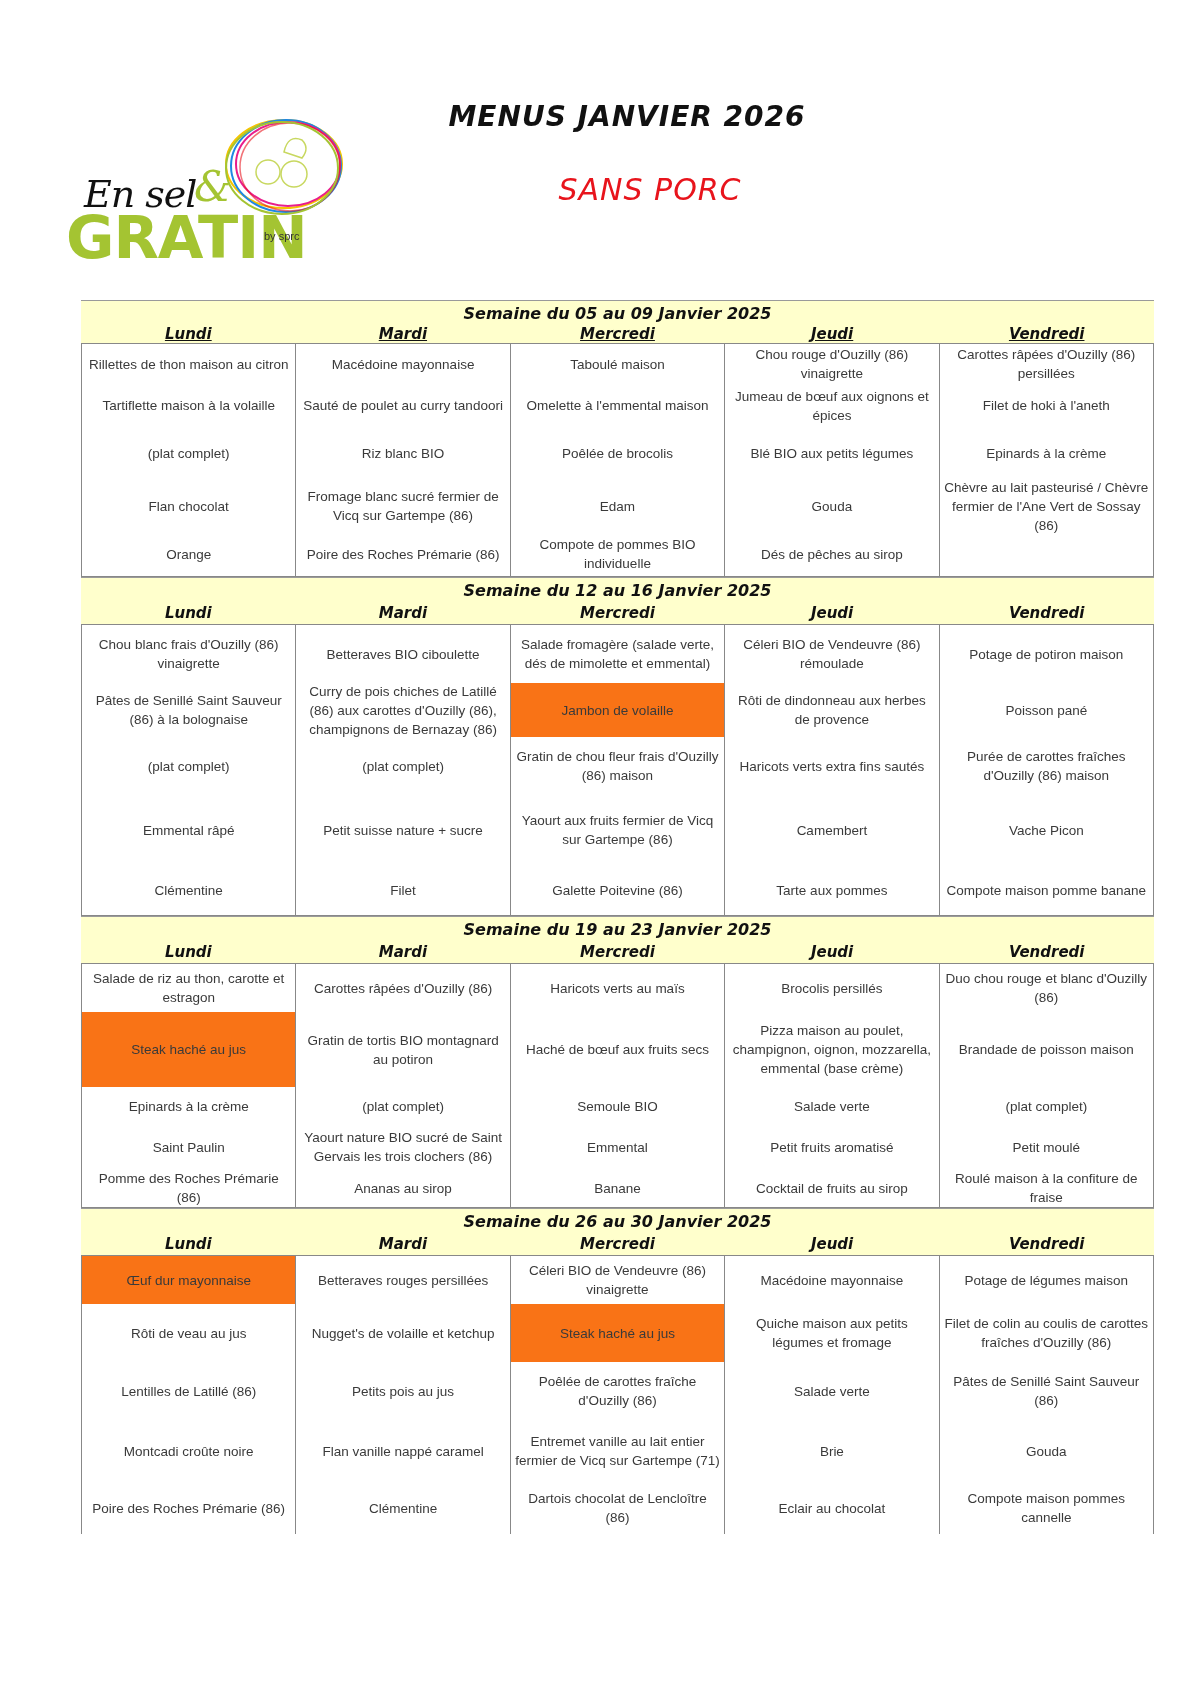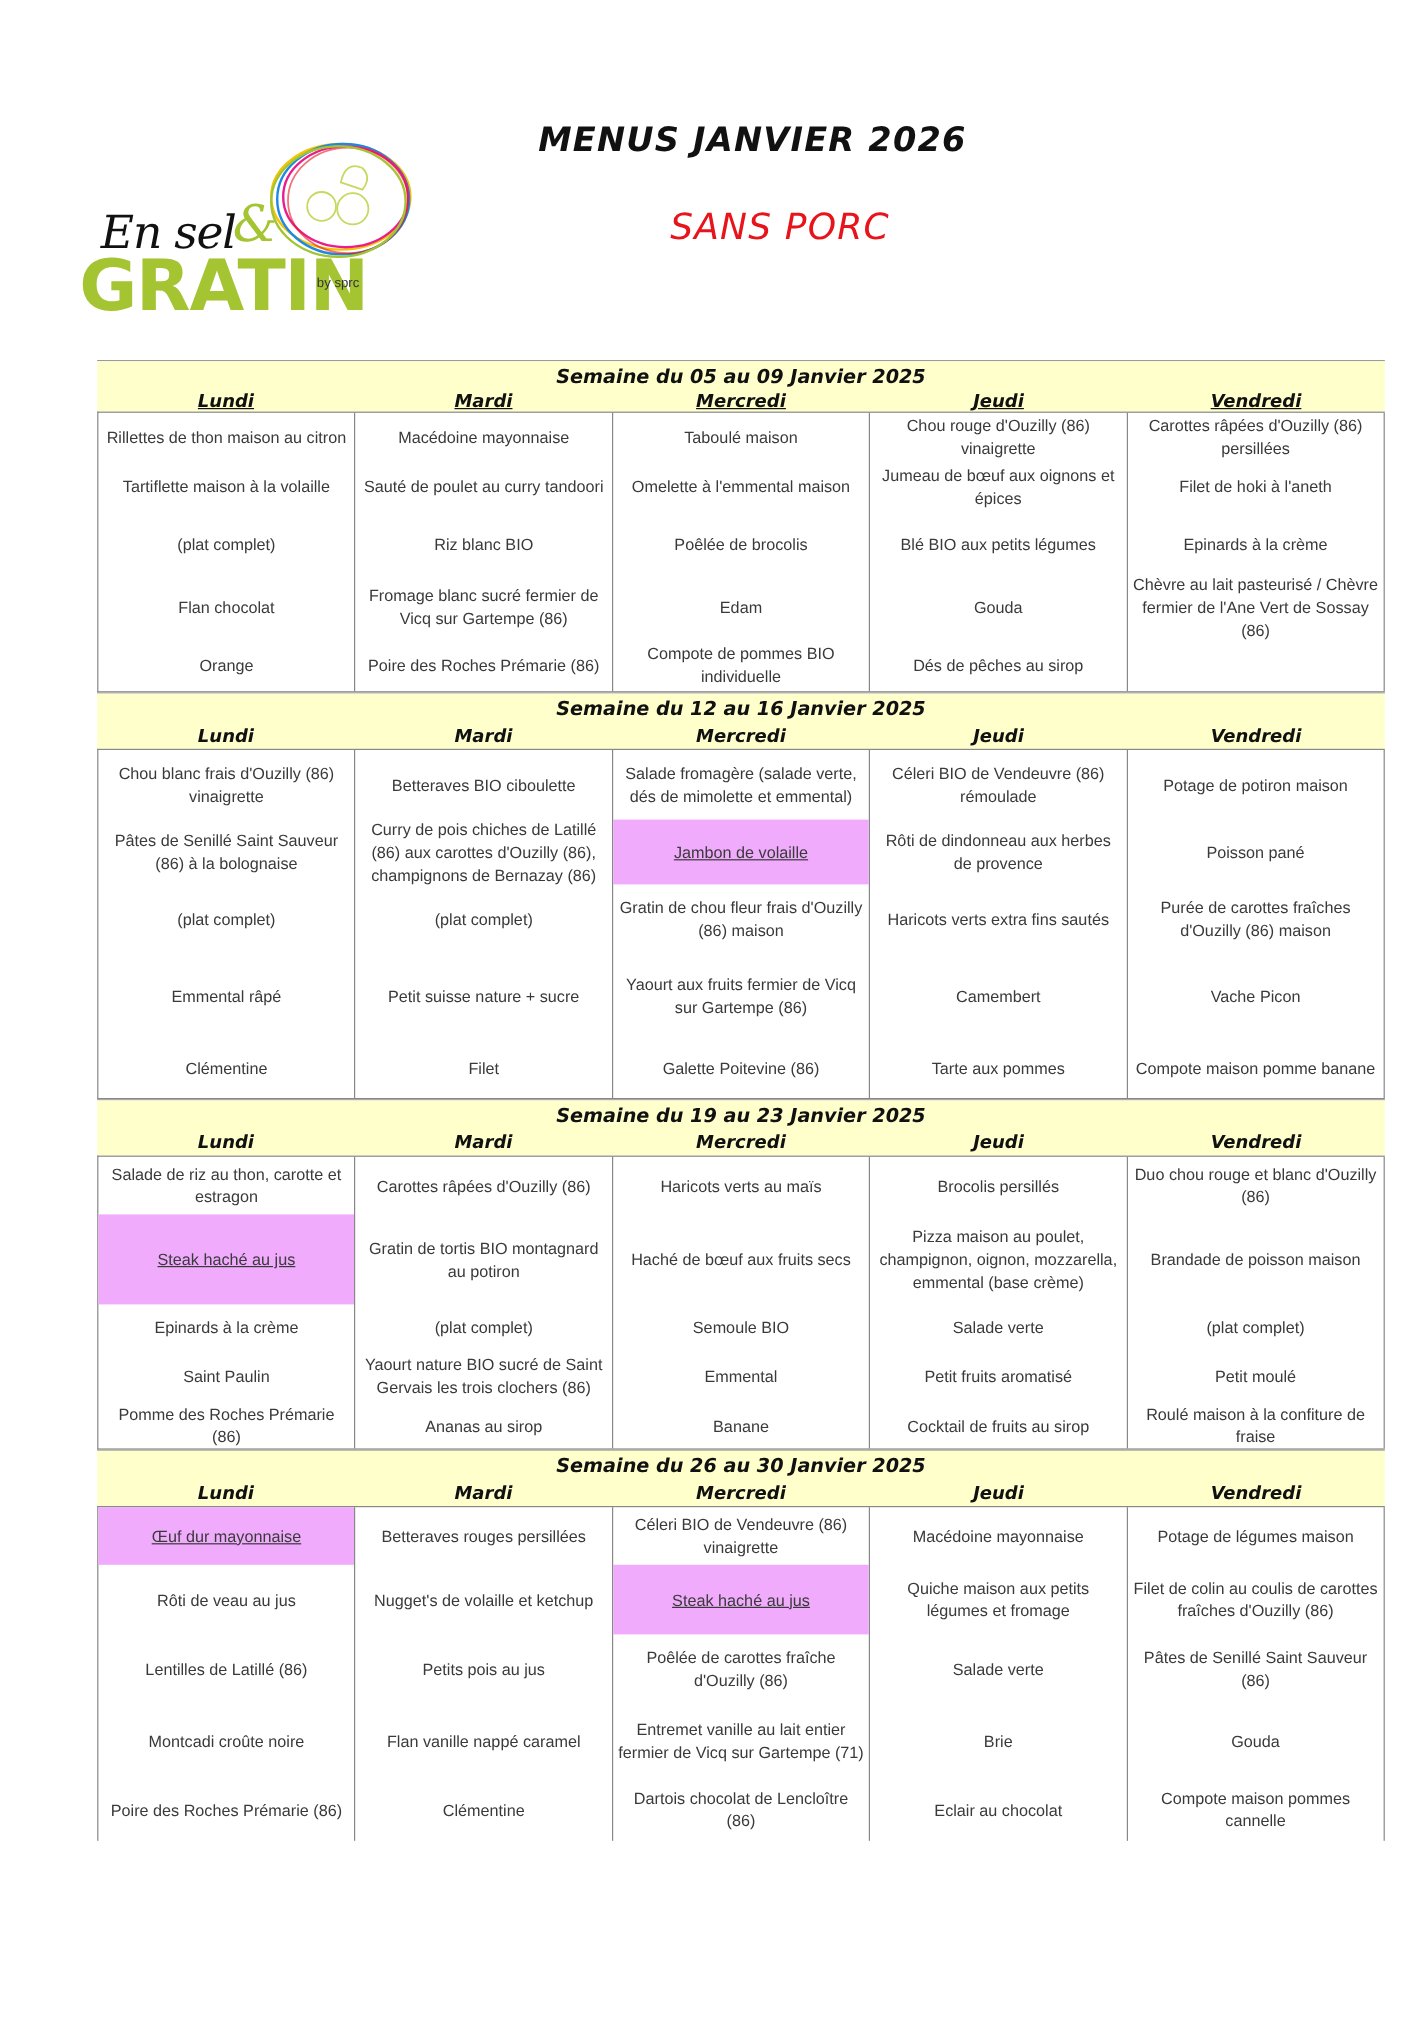--- a/index.html
+++ b/index.html
@@ -20,21 +20,21 @@
   .week { border-top: 1px solid #9a9a9a; }
   .week-head { background: #ffffcc; }
   .week-title { text-align: center; font-family: "DejaVu Sans", sans-serif; font-style: italic; font-weight: bold; font-size: 16px; color: #111; height: 24px; line-height: 26px; }
   .days { display: grid; grid-template-columns: repeat(5, 1fr); }
   .day { text-align: center; font-family: "DejaVu Sans", sans-serif; font-style: italic; font-weight: bold; font-size: 15px; color: #111; height: 22px; line-height: 22px; }
   .week.u .day { text-decoration: underline; height: 18px; line-height: 18px; }
 
   .grid { display: grid; grid-template-columns: repeat(5, 1fr); border-top: 1px solid #888; border-left: 1px solid #888; }
   .col { border-right: 1px solid #888; display: flex; flex-direction: column; }
   .cell { display: flex; align-items: center; justify-content: center; text-align: center; font-size: 13.5px; line-height: 19px; color: #3a3a3a; padding: 0 4px; }
-  .cell.hl { background: #f0abfc; text-decoration: underline; }
+  .cell.hl { background: #f97316; }
   .week:last-child .grid { border-bottom: none; }
   .grid.bb { border-bottom: 1px solid #888; }
 </style>
 </head>
 <body>
 
 <div class="logo">
   <svg class="logo-swirl" viewBox="0 0 140 110">
     <ellipse cx="78" cy="52" rx="58" ry="44" fill="none" stroke="#f5c400" stroke-width="2"></ellipse>
     <ellipse cx="80" cy="54" rx="55" ry="46" fill="none" stroke="#1e88e5" stroke-width="2"></ellipse>

